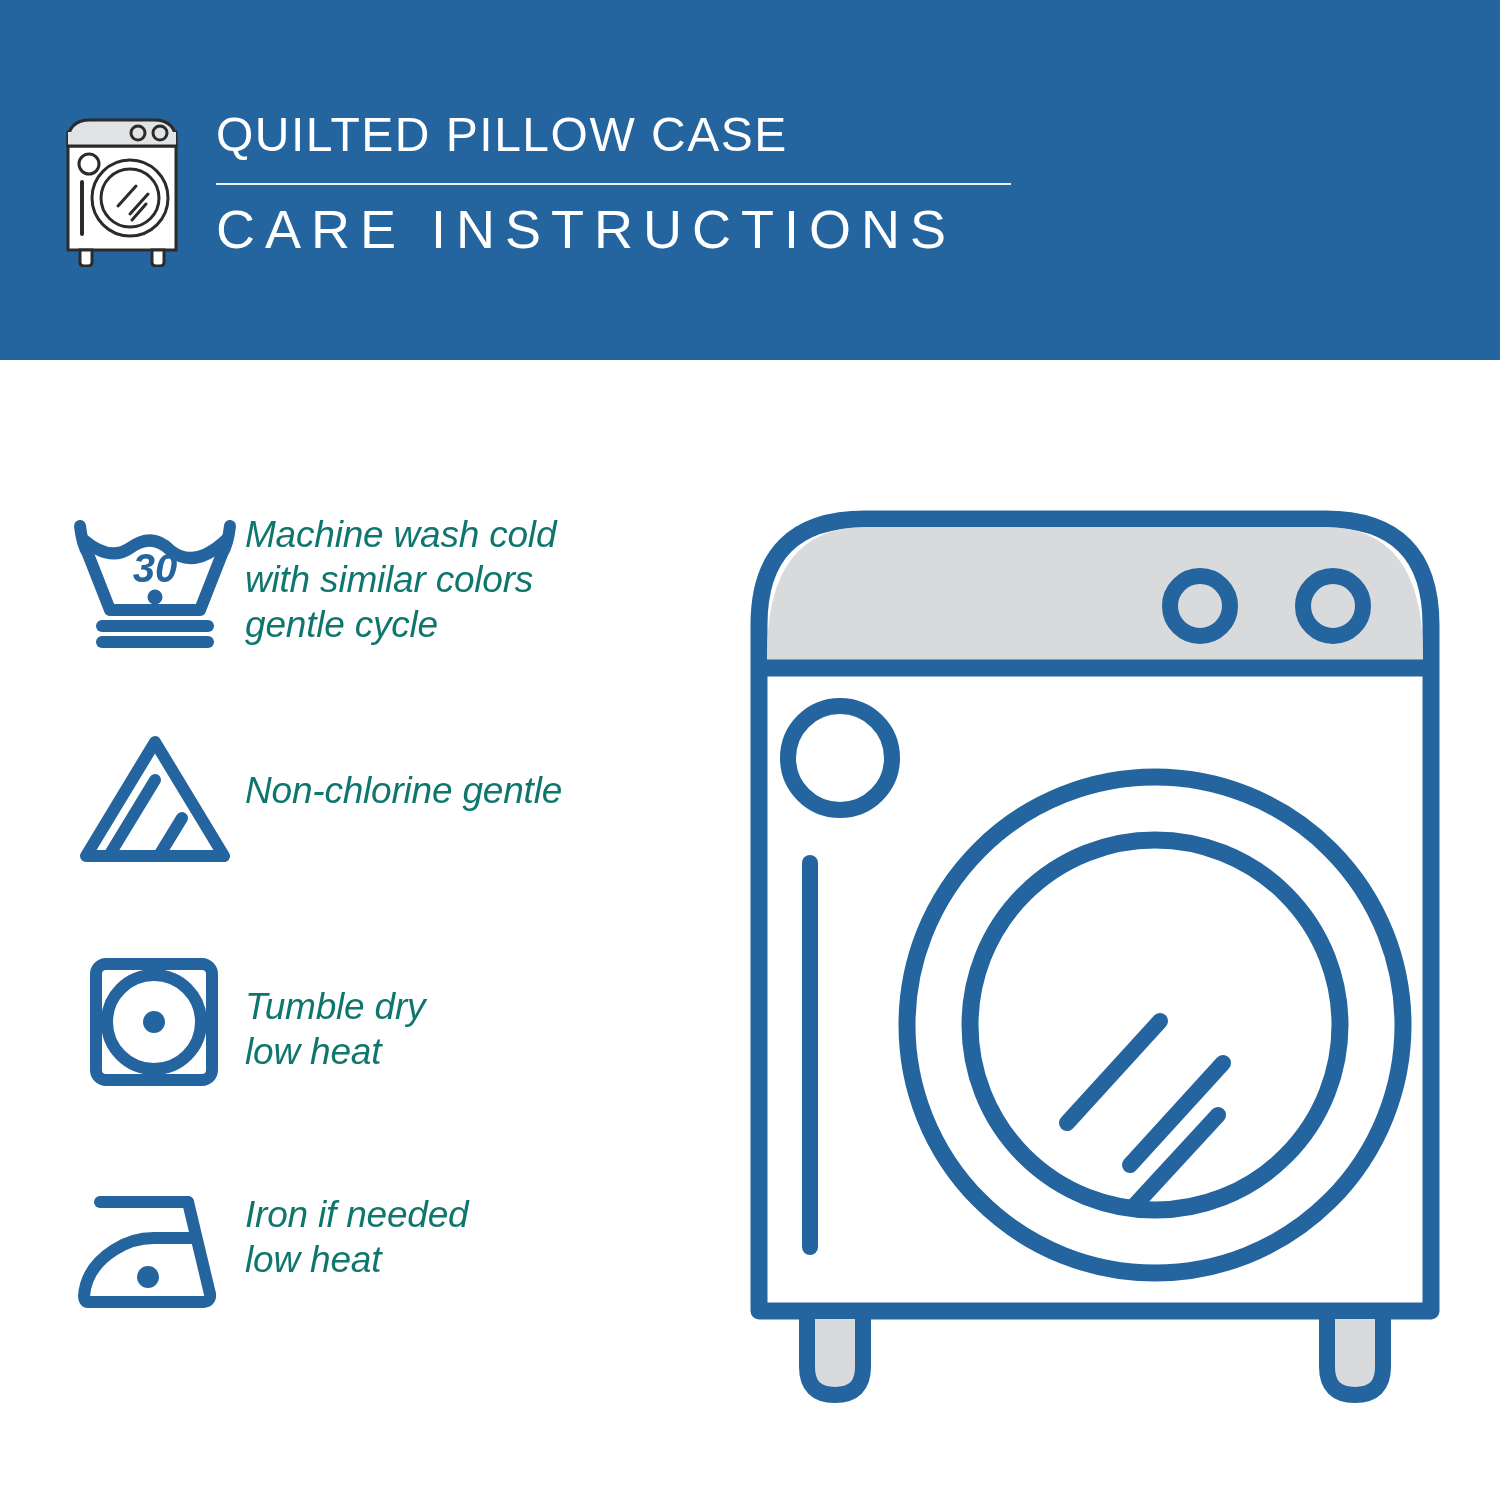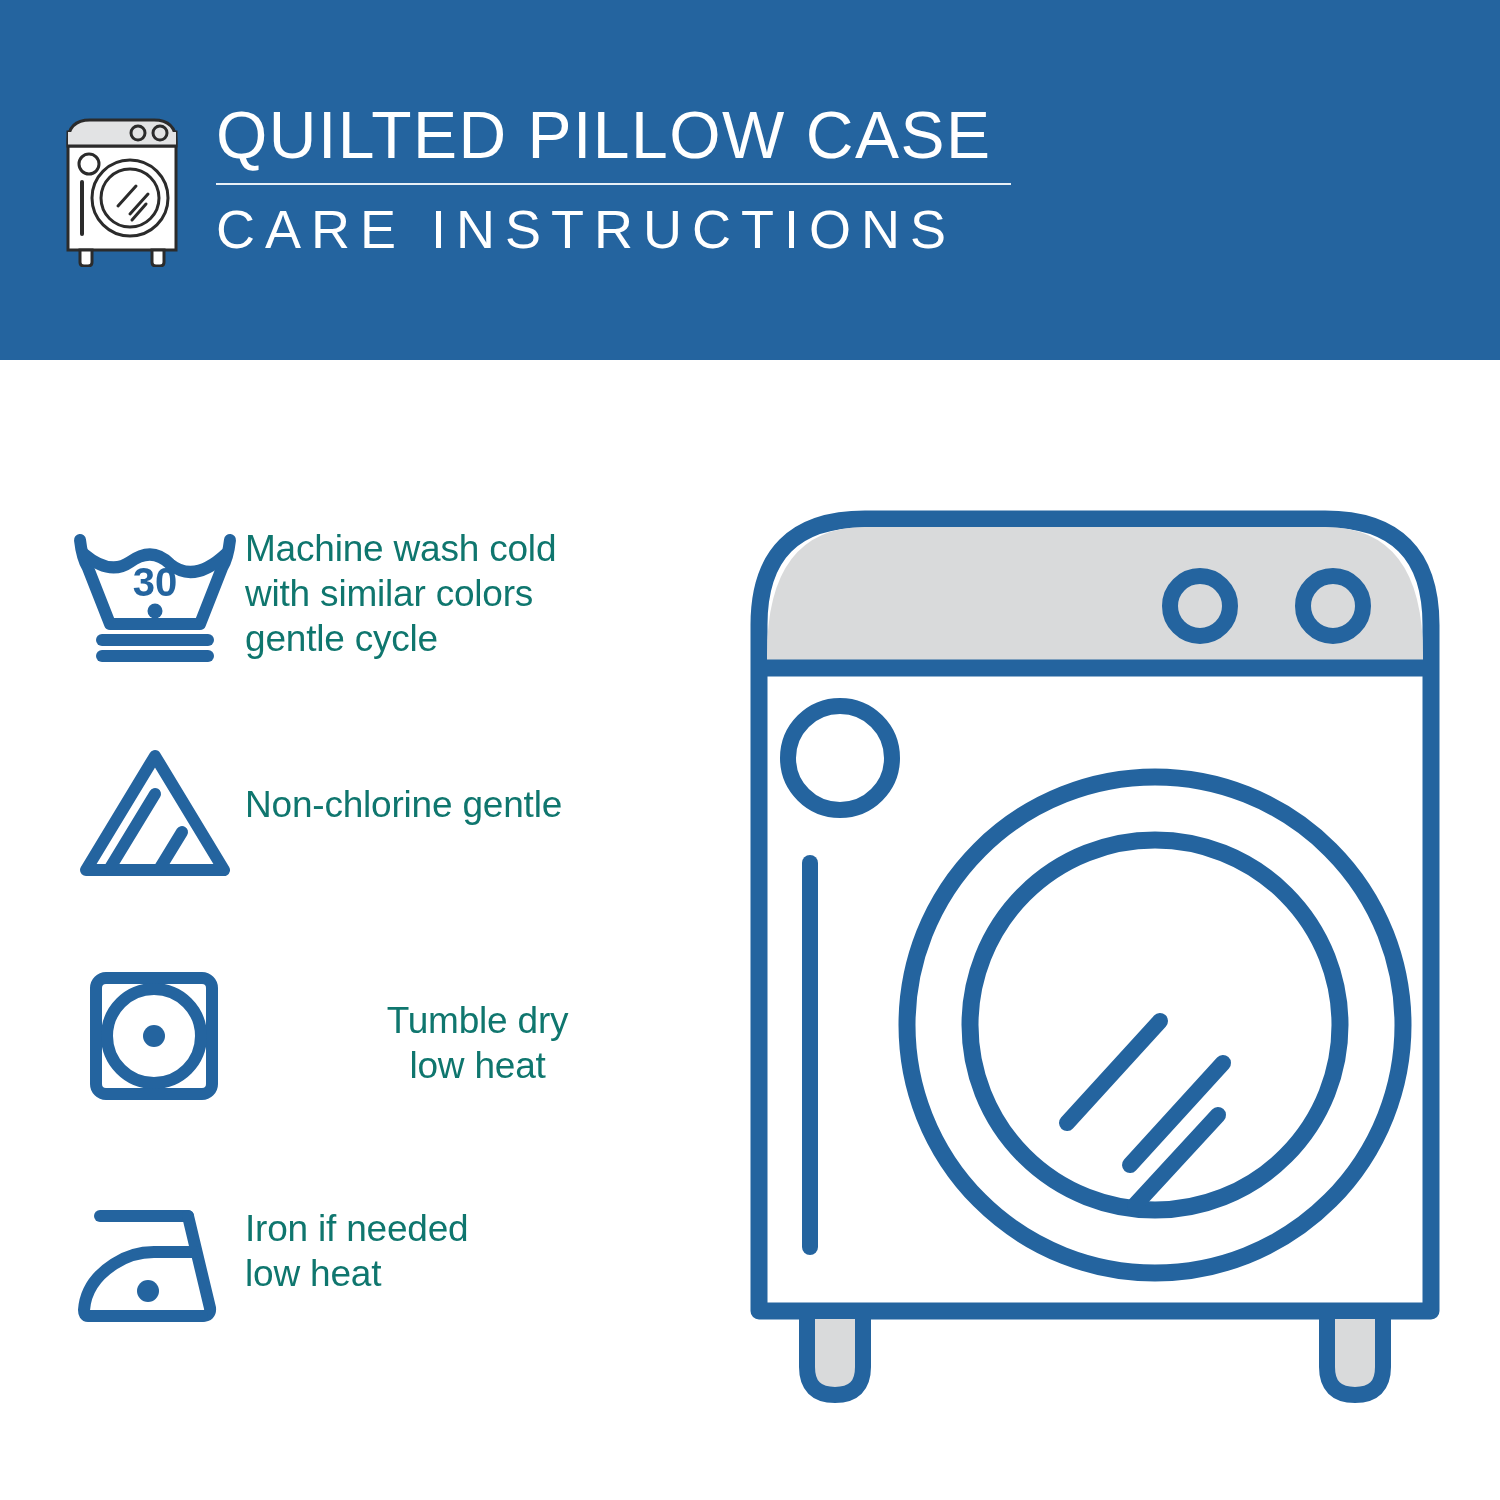--- a/index.html
+++ b/index.html
@@ -30,21 +30,21 @@
     width: 120px;
     height: 165px;
   }
   .header-text-block {
     position: absolute;
     left: 216px;
     top: 96px;
     width: 800px;
   }
   .title-main {
-    font-size: 66px;
+    font-size: 48px;
     line-height: 78px;
     font-weight: 300;
     color: #ffffff;
     letter-spacing: 1.5px;
     white-space: nowrap;
   }
   .title-rule {
     width: 795px;
     height: 2px;
     background: #e8f0f7;
@@ -65,22 +65,23 @@
     left: 0; top: 360px;
     width: 1500px;
     height: 1140px;
     background: #ffffff;
   }
 
   
   .care-list {
     position: absolute;
     left: 70px;
-    top: 160px;
+    top: 146px;
     width: 640px;
+    font-style: italic;
   }
   .care-row {
     position: relative;
     height: 220px;
     display: flex;
     align-items: flex-start;
   }
   .care-icon {
     width: 175px;
     flex: 0 0 175px;
@@ -96,21 +97,21 @@
     color: #0f766e;
     font-weight: 400;
     letter-spacing: -0.2px;
     padding-top: 4px;
   }
   .care-text .line { display: block; white-space: nowrap; }
 
   
   .row-wash   .care-text { padding-top: 6px; }
   .row-bleach .care-text { padding-top: 42px; }
-  .row-dry    .care-text { padding-top: 38px; text-align: center; }
+  .row-dry    .care-text { padding-top: 38px; }
   .row-iron   .care-text { padding-top: 26px; }
   .row-bleach .care-icon { padding-top: 2px; }
   .row-iron   .care-icon { padding-top: 16px; }
 
   
   .washer-illustration {
     position: absolute;
     left: 745px;
     top: 145px;
     width: 700px;

